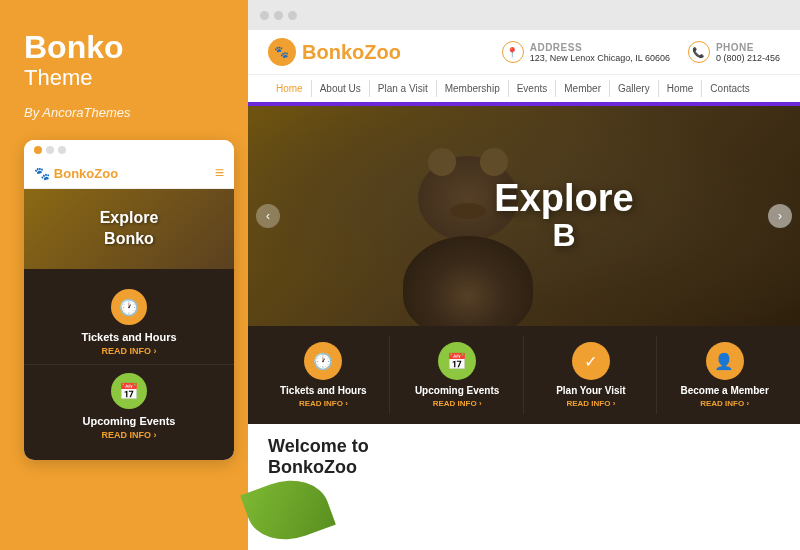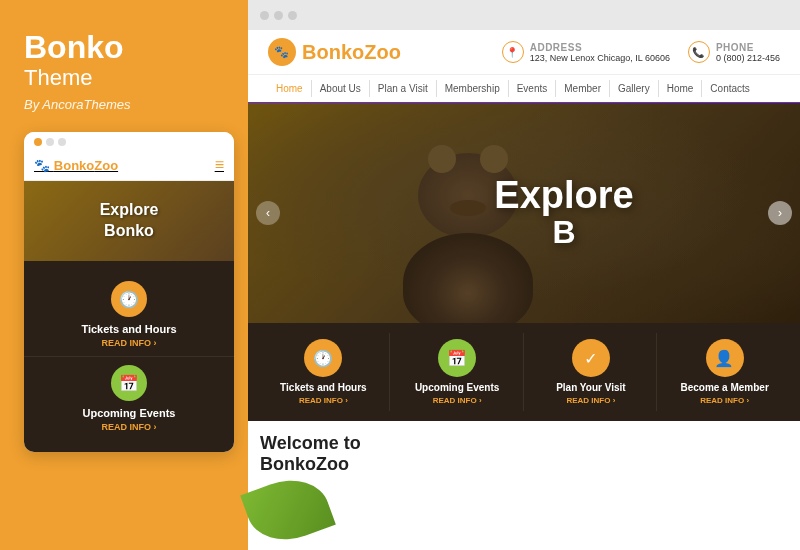--- a/index.html
+++ b/index.html
@@ -23,21 +23,21 @@
     .left-panel .theme-title {
       font-size: 32px;
       font-weight: 900;
       color: #fff;
       line-height: 1.1;
     }
     .left-panel .theme-subtitle {
       font-size: 22px;
       font-weight: 400;
       color: #fff;
-      margin-bottom: 6px;
+      margin-bottom: 14px;
     }
     .left-panel .theme-by {
       font-size: 13px;
       color: #fff;
       opacity: 0.9;
       margin-bottom: 20px;
       font-style: italic;
     }
 
     
@@ -63,21 +63,20 @@
       display: inline-block;
     }
     .dot.orange { background: #f0a030; }
 
     .mobile-nav {
       display: flex;
       justify-content: space-between;
       align-items: center;
       padding: 4px 10px 6px;
       border-bottom: 1px solid #eee;
-      text-decoration: underline;
     }
     .mobile-logo {
       font-size: 13px;
       font-weight: 700;
       color: #333;
     }
     .mobile-logo span { color: #f0a030; }
     .hamburger {
       font-size: 16px;
       color: #f0a030;
@@ -222,21 +221,21 @@
       letter-spacing: 0.5px;
     }
     .contact-text-value {
       font-size: 9px;
       color: #333;
     }
 
     
     .site-nav {
       background: #fff;
-      border-bottom: 1px solid #6d28d9;
+      border-bottom: 4px solid #6d28d9;
       padding: 5px 20px;
       display: flex;
       gap: 0;
       align-items: center;
     }
     .nav-item {
       font-size: 10px;
       color: #555;
       padding: 3px 8px;
       cursor: pointer;
@@ -347,21 +346,21 @@
       color: #f0a030;
       font-weight: 700;
       text-transform: uppercase;
       cursor: pointer;
     }
     .feat-read::after { content: ' ›'; }
 
     
     .welcome-section {
       background: #fff;
-      padding: 12px 12px;
+      padding: 12px 20px;
       display: flex;
       align-items: flex-start;
       gap: 16px;
     }
     .welcome-text {
       flex: 1;
     }
     .welcome-title {
       font-size: 18px;
       font-weight: 900;

